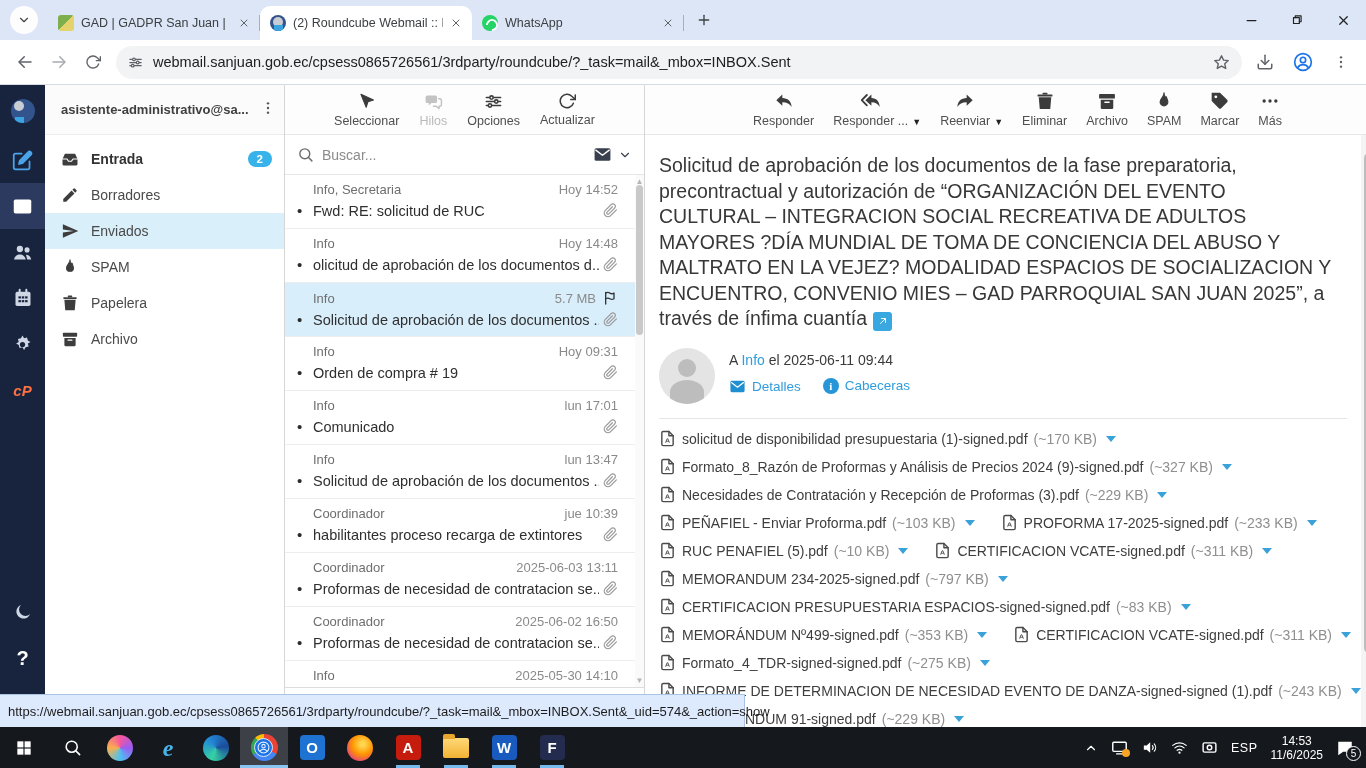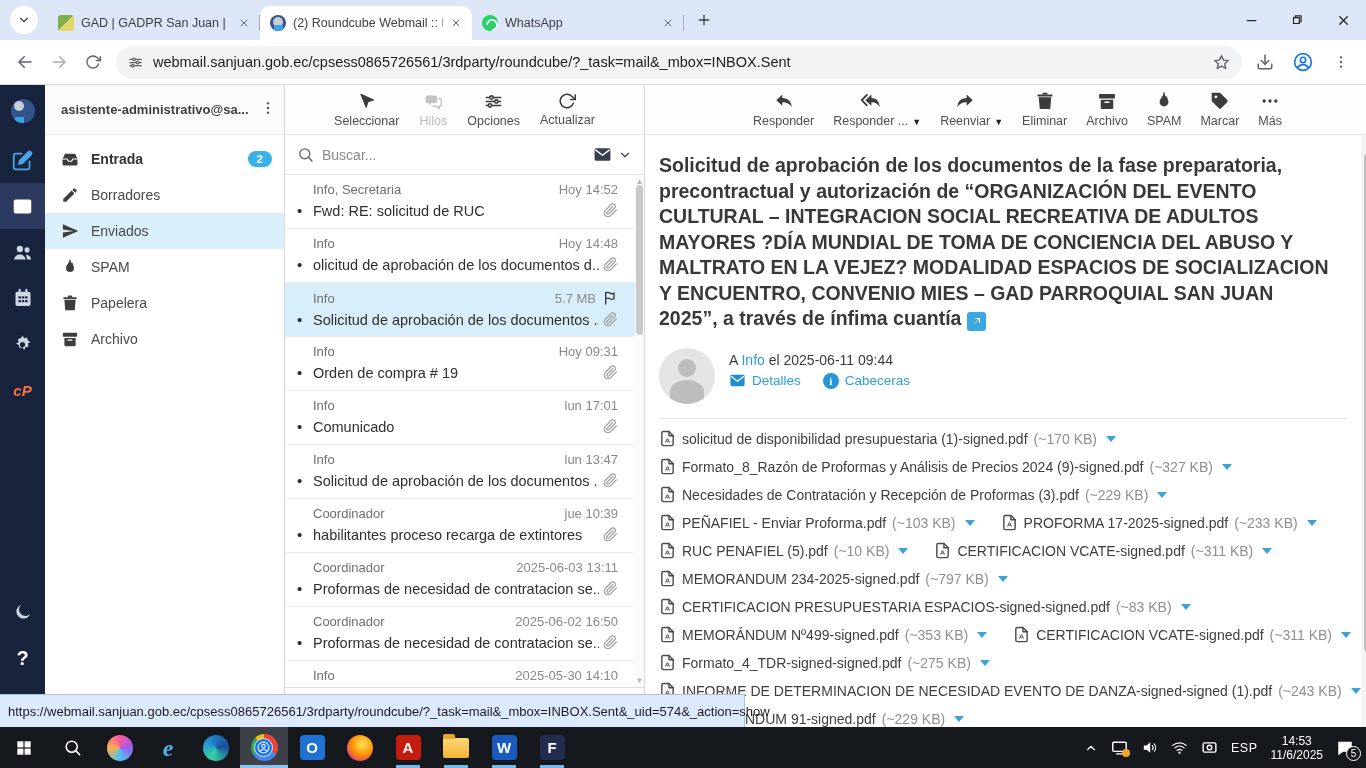--- a/index.html
+++ b/index.html
@@ -91,29 +91,29 @@
   .list-footer{height:40px;border-top:1px solid #ddd;display:flex;align-items:center;padding:0 10px;gap:10px;background:#fff;font-size:13px;color:#555;}
   .pgbtn{color:#3a3a3a;font-size:16px;}
   .pg-label{flex:1;text-align:center;}
   .pg-input{width:44px;height:26px;border:1px solid #bbb;border-radius:4px;text-align:center;font-size:13px;color:#333;background:#fff;}
 
   .view-col{flex:1;display:flex;flex-direction:column;background:#fff;position:relative;}
   .mail-toolbar{height:50px;display:flex;align-items:center;gap:19px;padding-left:108px;border-bottom:1px solid #e6e6e6;background:#fdfdfd;}
   .mtb{display:flex;align-items:flex-start;}
   .caret-sm{color:#222;font-size:9px;margin:26px 0 0 4px;}
   .mail-body{flex:1;padding:18px 30px 0 14px;overflow:hidden;position:relative;}
-  .subject{font-size:19.5px;line-height:25.5px;font-weight:bold;color:#383838;max-width:672px;}
+  .subject{font-size:19.5px;line-height:25.5px;font-weight:normal;color:#383838;max-width:672px;}
   .ext{display:inline-flex;width:19px;height:19px;background:#39a8e0;border-radius:3px;align-items:center;justify-content:center;color:#fff;vertical-align:-2px;margin-left:6px;}
   .sender-row{display:flex;margin-top:16px;gap:14px;}
   .avatar{width:56px;height:56px;border-radius:50%;background:#e4e4e4;position:relative;overflow:hidden;flex:none;}
   .avatar::before{content:"";position:absolute;left:19px;top:11px;width:18px;height:18px;border-radius:50%;background:#bdbdbd;}
   .avatar::after{content:"";position:absolute;left:11px;top:32px;width:34px;height:24px;border-radius:50% 50% 0 0;background:#bdbdbd;}
   .sender-meta{padding-top:4px;font-size:14px;color:#3a3a3a;}
   .sender-line a, .mlink{color:var(--blue);text-decoration:none;}
-  .sender-links{display:flex;gap:22px;margin-top:4px;align-items:flex-end;font-size:13.5px;}
+  .sender-links{display:flex;gap:22px;margin-top:10px;align-items:flex-start;font-size:13.5px;}
   .mlink{display:inline-flex;align-items:center;gap:6px;}
   .mlink .icn{color:#1e8fd0;}
   .ibadge{width:16px;height:16px;border-radius:50%;background:#2796d8;color:#fff;font-size:11px;font-weight:bold;display:inline-flex;align-items:center;justify-content:center;font-family:"Liberation Serif",serif;}
   .att-wrap{margin-top:14px;border-top:1px solid #e4e4e4;padding-top:6px;max-width:688px;}
   .att-line{display:flex;gap:26px;height:28px;}
   .att{display:inline-flex;align-items:center;gap:6px;font-size:14px;color:#3e3e3e;white-space:nowrap;}
   .att .icn{color:#4a4a4a;}
   .att-size{color:#8f8f8f;}
   .att-caret{width:0;height:0;border-left:5px solid transparent;border-right:5px solid transparent;border-top:6px solid #3ba1d9;margin-left:3px;}
   .view-sb{position:absolute;right:0;top:50px;bottom:0;width:16px;background:#f4f4f4;}

